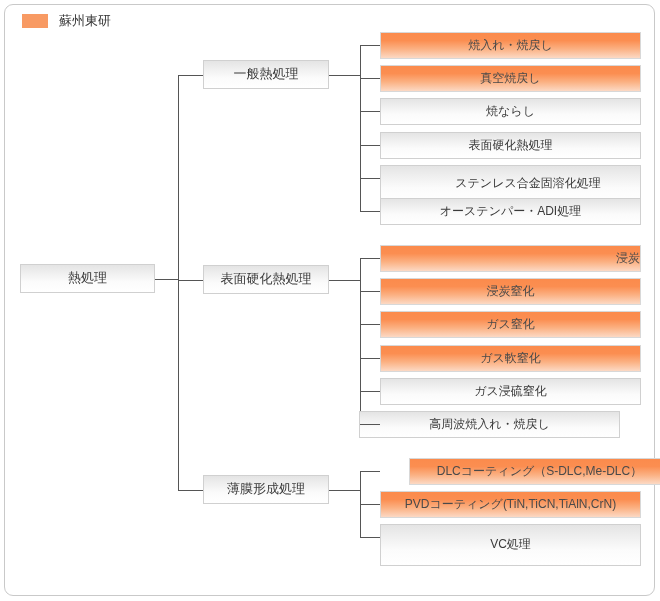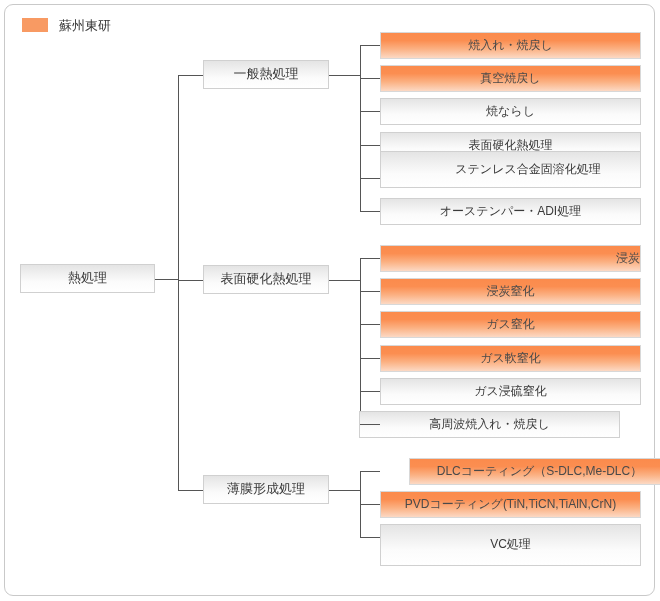--- a/index.html
+++ b/index.html
@@ -33,21 +33,21 @@
     border:1px solid #ffffff;
     border-radius:7px;
     box-sizing:border-box;
     pointer-events:none;
   }
 
   
   .legend{
     position:absolute;
     left:22px;top:14px;
-    display:flex;align-items:center;gap:11px;
+    display:flex;gap:11px;
     height:22px;
   }
   .legend-swatch{
     width:26px;height:14px;
     background:#f89a63;
     display:block;
   }
   .legend-label{
     font-size:13px;color:#333333;line-height:1;
     white-space:nowrap;
@@ -120,21 +120,21 @@
       </div>
       <div class="ln h" style="left: 360px; top: 78px; width: 20px;"></div>
       <div class="node grey" style="left: 380px; top: 98px; width: 261px; height: 27px;">
         <span>焼ならし</span>
       </div>
       <div class="ln h" style="left: 360px; top: 111px; width: 20px;"></div>
       <div class="node grey" style="left: 380px; top: 132px; width: 261px; height: 27px;">
         <span>表面硬化熱処理</span>
       </div>
       <div class="ln h" style="left: 360px; top: 145px; width: 20px;"></div>
-      <div class="node grey" style="left: 380px; top: 151px; width: 261px; height: 37px; padding-left: 35px;">
+      <div class="node grey" style="left: 380px; top: 165px; width: 261px; height: 37px; padding-left: 35px;">
         <span>ステンレス合金固溶化処理</span>
       </div>
       <div class="ln h" style="left: 360px; top: 178px; width: 20px;"></div>
       <div class="node grey" style="left: 380px; top: 198px; width: 261px; height: 27px;">
         <span>オーステンパー・ADI処理</span>
       </div>
       <div class="ln h" style="left: 360px; top: 211px; width: 20px;"></div>
       <div class="node grey mid" style="left: 203px; top: 265px; width: 126px; height: 29px;">
         <span>表面硬化熱処理</span>
       </div>

